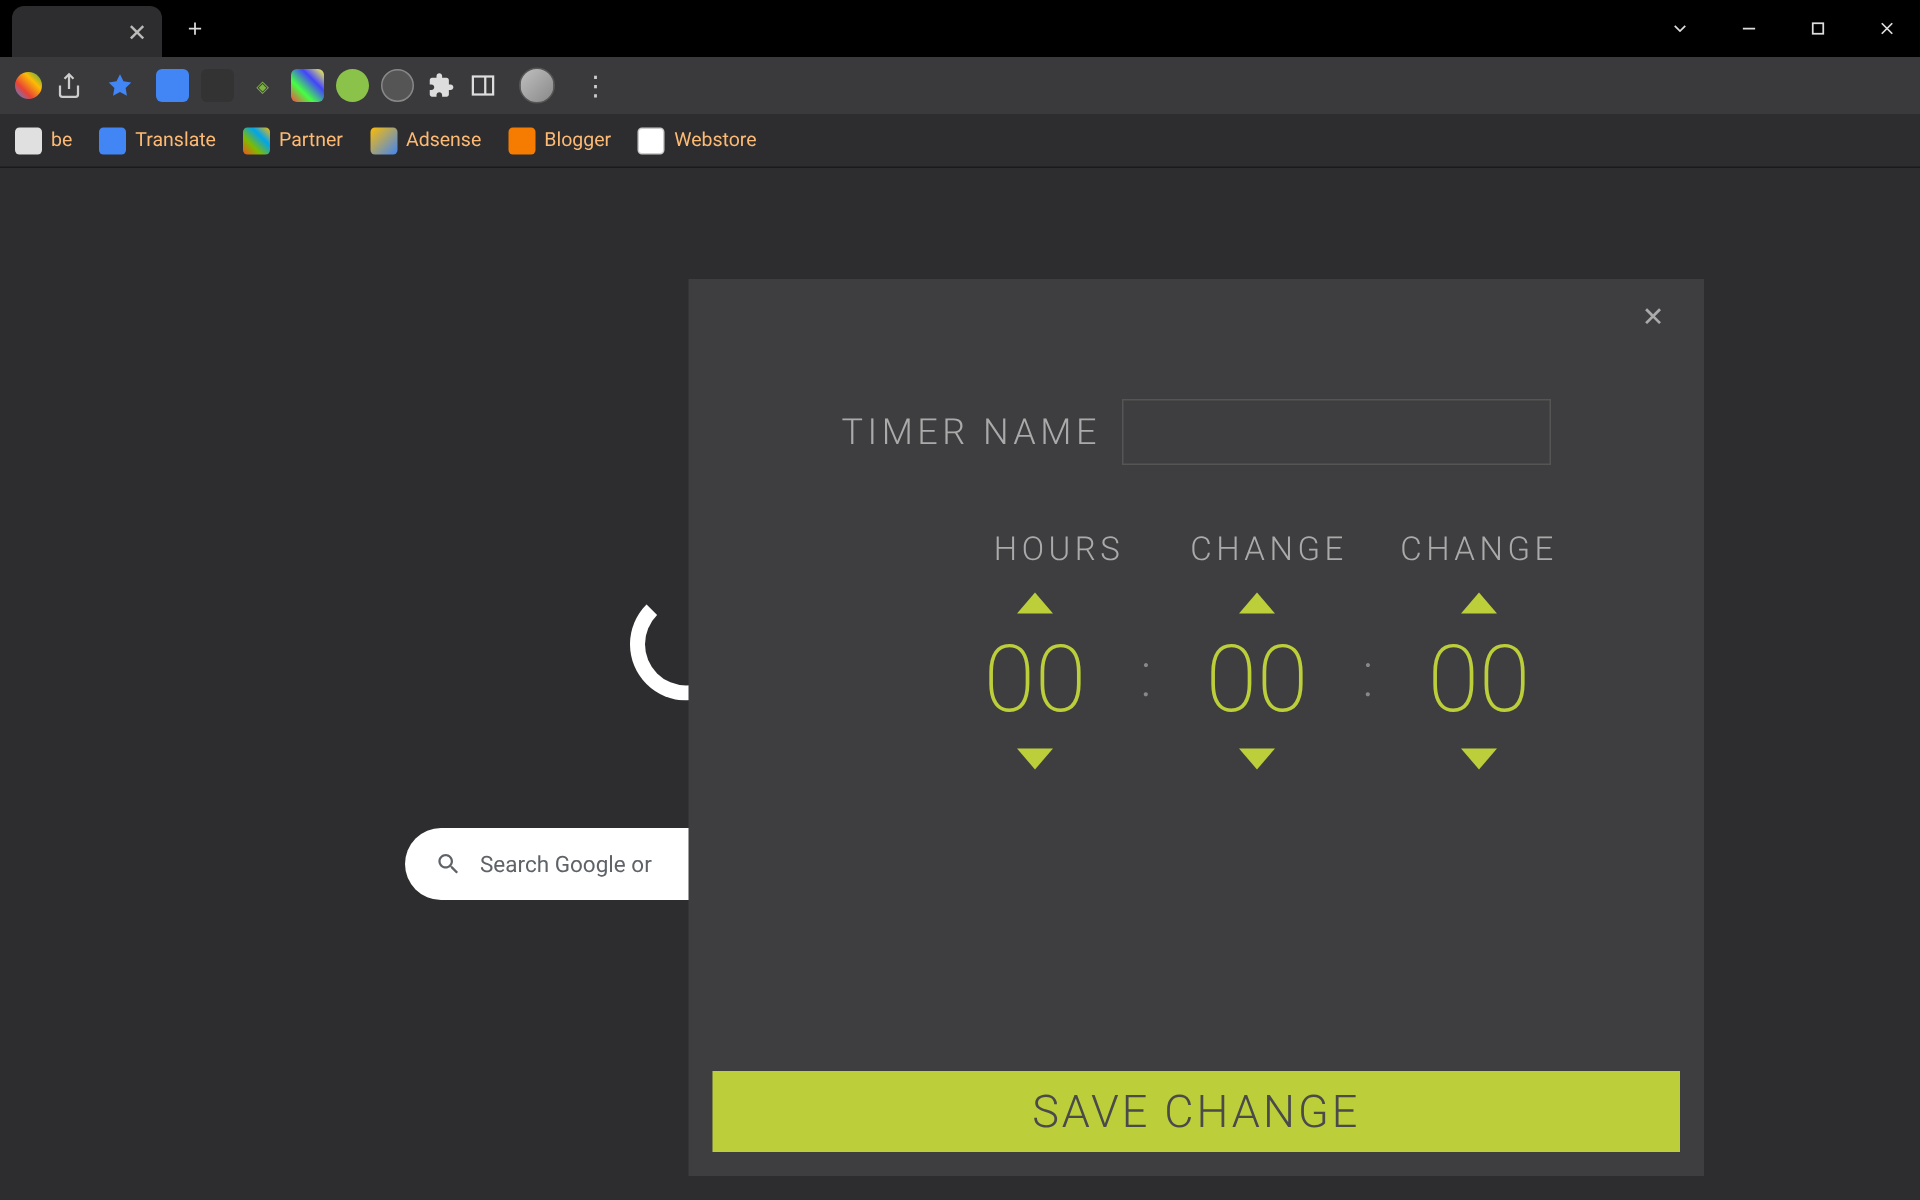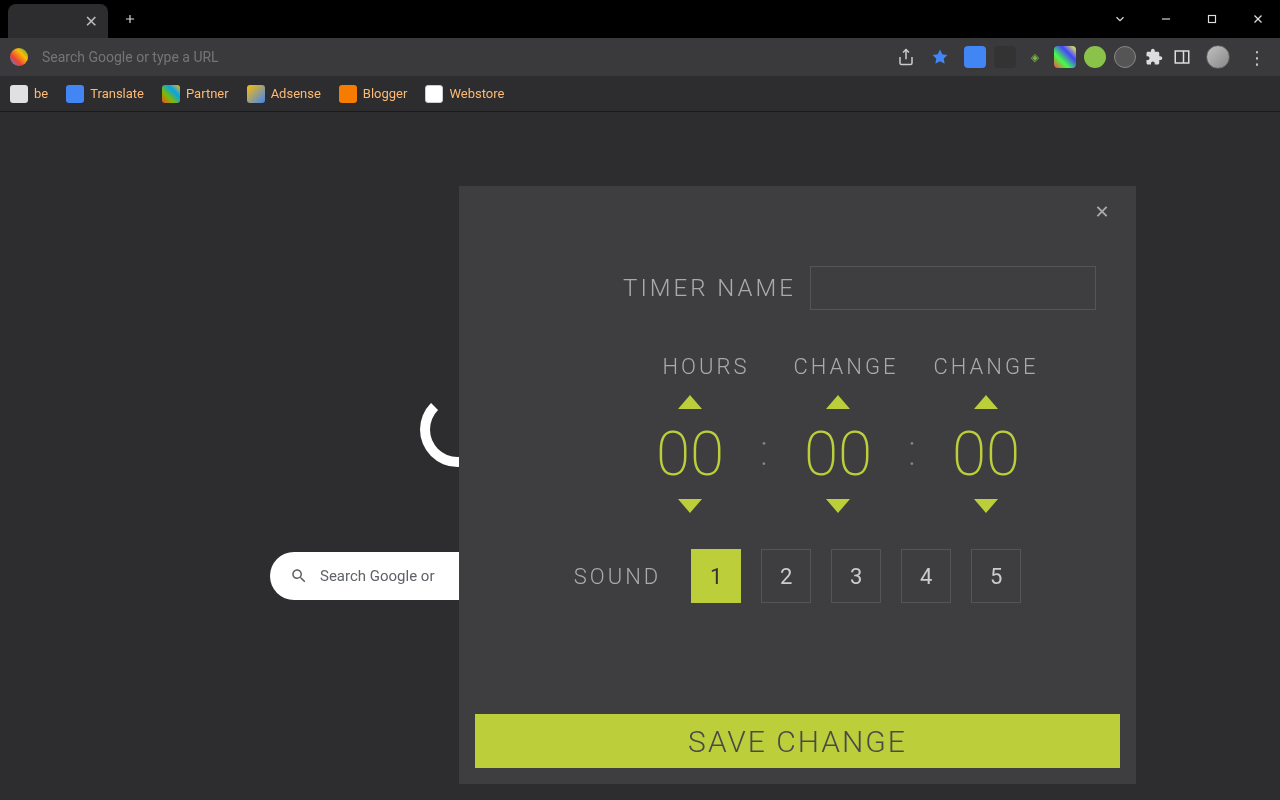--- a/index.html
+++ b/index.html
@@ -44,21 +44,21 @@
 .wm-d{color:#c9d63a}
 .wm-g{color:#c9d63a}
 .wm-e2{color:#888}
 .wm-1{color:#3a7db8}
 .wm-2{color:#888}
 .wm-3{color:#c9d63a}
 .modal{position:absolute;left:459px;top:74px;width:677px;height:598px;background:#3e3e40;z-index:10;display:flex;flex-direction:column}
 .modal-header{height:50px;display:flex;justify-content:flex-end;align-items:center;padding:0 22px}
 .modal-close{color:#aaa;font-size:18px;cursor:pointer;width:24px;height:24px;display:flex;align-items:center;justify-content:center}
 .modal-body{flex:1;padding:30px 40px 0}
-.timer-name-row{display:flex;align-items:center;justify-content:flex-end;gap:14px;margin-bottom:44px}
+.timer-name-row{display:flex;align-items:center;justify-content:center;gap:14px;margin-bottom:44px}
 .timer-name-label{color:#aaa;font-size:24px;letter-spacing:3px;font-weight:300}
 .timer-name-input{width:286px;height:44px;background:#3e3e40;border:1px solid #555;outline:none;color:#ddd;font-size:18px;padding:0 10px}
 .time-labels{display:flex;justify-content:flex-end;padding:0 40px;margin-bottom:16px}
 .time-label{color:#aaa;font-size:22px;letter-spacing:3px;font-weight:300;width:140px;text-align:center}
 .time-controls{display:flex;justify-content:flex-end;align-items:center;padding:0 40px}
 .time-unit{display:flex;flex-direction:column;align-items:center;width:140px}
 .arrow-up,.arrow-down{width:0;height:0;border-left:12px solid transparent;border-right:12px solid transparent;cursor:pointer}
 .arrow-up{border-bottom:14px solid #bccf3a;margin-bottom:14px}
 .arrow-down{border-top:14px solid #bccf3a;margin-top:14px}
 .time-value{color:#bccf3a;font-size:62px;font-weight:200;line-height:1}
@@ -104,21 +104,20 @@
         <svg viewBox="0 0 24 24" fill="none" stroke="#ddd" stroke-width="2">
           <line x1="18" y1="6" x2="6" y2="18"></line>
           <line x1="6" y1="6" x2="18" y2="18"></line>
         </svg>
       </div>
   </div>
 </div>
 
 <div class="toolbar">
   <div class="g-icon"></div>
-  <input class="omnibox" placeholder="Search Google or type a URL" style="">
   <div class="tool-icons">
     <div class="ti">
         <svg viewBox="0 0 24 24" fill="none" stroke="#ccc" stroke-width="2">
           <path d="M4 12v8a2 2 0 0 0 2 2h12a2 2 0 0 0 2-2v-8"></path>
           <polyline points="16 6 12 2 8 6"></polyline>
           <line x1="12" y1="2" x2="12" y2="15"></line>
         </svg>
       </div>
     <div class="ti star">
         <svg viewBox="0 0 24 24" fill="#4285F4">
@@ -222,26 +221,18 @@
           <div class="time-value">00</div>
           <div class="arrow-down"></div>
         </div>
         <div class="time-sep">:</div>
         <div class="time-unit">
           <div class="arrow-up"></div>
           <div class="time-value">00</div>
           <div class="arrow-down"></div>
         </div>
       </div>
-      <div class="sound-row">
-        <span class="sound-label">SOUND</span>
-        <div class="sound-btn active">1</div>
-        <div class="sound-btn">2</div>
-        <div class="sound-btn">3</div>
-        <div class="sound-btn">4</div>
-        <div class="sound-btn">5</div>
-      </div>
     </div>
     <div class="modal-footer">
       <button class="save-btn">SAVE CHANGE</button>
     </div>
   </div>
 </div>
 
 </body></html>

